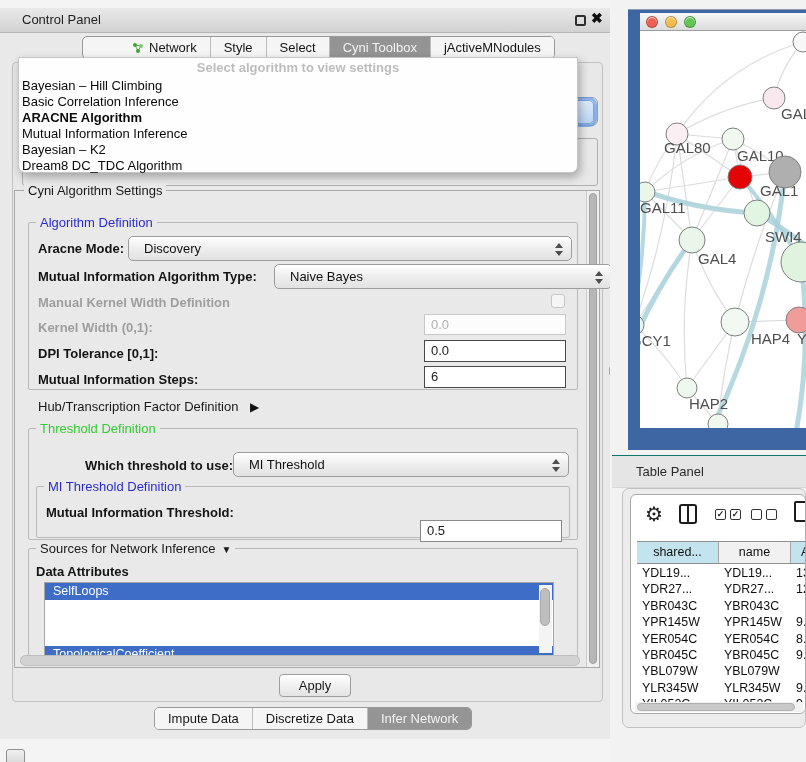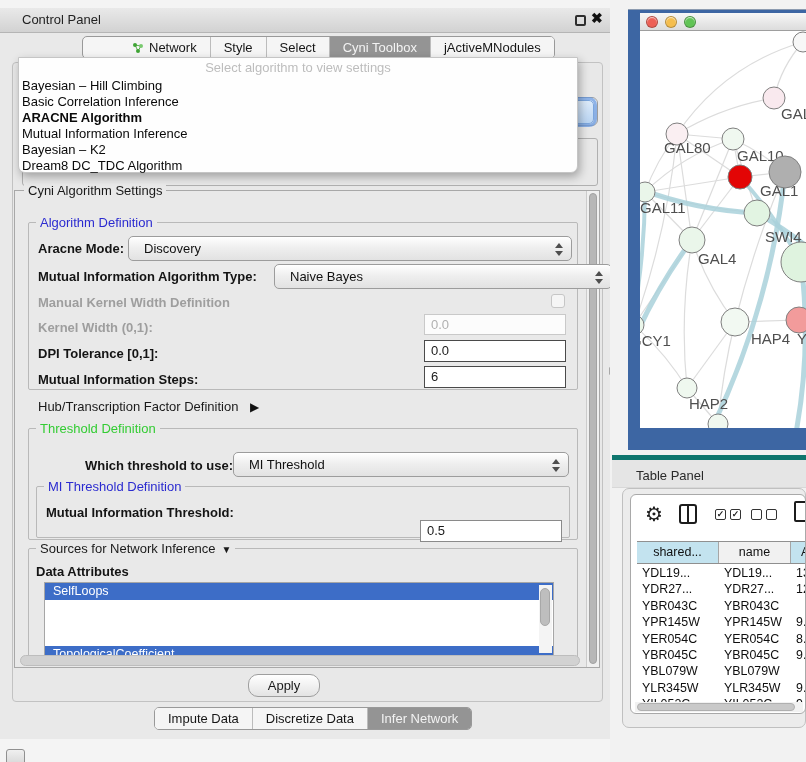--- a/index.html
+++ b/index.html
@@ -21,50 +21,50 @@
 
 .combo{height:25px;border:1px solid #9C9C9C;border-radius:5px;background:linear-gradient(#FFFFFF,#EFEFEF 45%,#E2E2E2);box-shadow:inset 0 1px 0 #fff;font-size:13px;line-height:23px;padding-left:15px;color:#111;}
 .spin{position:absolute;right:6px;top:4px;width:13px;height:17px;display:flex;flex-direction:column;align-items:center;justify-content:center;}
 .spin .up{width:0;height:0;border-left:4px solid transparent;border-right:4px solid transparent;border-bottom:5px solid #4E4E4E;margin-bottom:3px;}
 .spin .dn{width:0;height:0;border-left:4px solid transparent;border-right:4px solid transparent;border-top:5px solid #4E4E4E;}
 #combo-fragment{left:100px;top:97px;width:498px;height:29px;border-radius:6px;}
 #combo-fragment .focus-spin{position:absolute;right:3px;top:2px;width:22px;height:24px;border-radius:5px;background:linear-gradient(#DDEBFA,#B9D4F2);box-shadow:0 0 0 3px rgba(105,155,225,.75);border:1px solid #7CA6DD;}
 #fieldset-fragment{left:22px;top:138px;width:576px;height:48px;border:1px solid #B0B0B0;border-radius:3px;}
 
 .dropdown{left:18px;top:57px;width:560px;height:116px;background:#FEFEFE;border:1px solid #C5C5C5;border-radius:0 0 7px 7px;box-shadow:2px 4px 10px rgba(0,0,0,.30);z-index:10;}
-.dd-placeholder{height:20px;line-height:20px;text-align:center;color:#BDBDBD;font-size:13px;}
+.dd-placeholder{height:20px;line-height:20px;text-align:center;color:#BDBDBD;font-size:13px;font-weight:bold;}
 .dd-item{height:16px;line-height:16px;padding-left:3px;font-size:13px;color:#0A0A0A;}
 .dd-item.dd-sel{font-weight:bold;}
 
 .viewport{left:14px;top:190px;width:586px;height:478px;border:1px solid #A8A8A8;background:#E9E9E9;}
 .legend{position:absolute;font-size:13px;background:#E9E9E9;padding:0 4px;z-index:3;}
 .fsbox{position:absolute;border:1px solid #B9B9B9;border-radius:2px;}
 .lbl{position:absolute;font-size:13px;font-weight:bold;color:#141414;}
 .lbl.dis{color:#9E9E9E;}
 .tfield{position:absolute;background:#fff;border:1.5px solid #4A4A4A;font-size:13px;line-height:18px;text-align:left;padding:1px 6px 0 6px;}
 .tfield.soft{border:1px solid #8A8A8A;}
 .tfield.dis{border:1px solid #C9C9C9;color:#B0B0B0;background:#FCFCFC;}
 .checkbox{position:absolute;width:14px;height:14px;border:1px solid #C6C6C6;border-radius:3px;background:#F5F5F5;}
 .vscroll{left:586px;top:191px;width:13px;height:476px;background:#F0F0F0;border-left:1px solid #CCC;}
 .vthumb{position:absolute;left:2px;top:2px;width:8px;height:471px;background:#B7B7B7;border:1px solid #A2A2A2;border-radius:4px;}
 .listbox{left:44px;top:582px;width:510px;height:74px;background:#fff;border:1px solid #A6A6A6;overflow:hidden;}
 .attr-item{height:17px;line-height:17px;padding-left:8px;font-size:12.5px;color:#fff;}
 .list-scroll{position:absolute;right:1px;top:2px;width:13px;height:68px;background:#F4F4F4;}
 .list-thumb{position:absolute;left:1px;top:3px;width:10px;height:38px;background:#BEBEBE;border:1px solid #A8A8A8;border-radius:5px;}
 .pill{left:20px;top:655px;width:560px;height:11px;border-radius:6px;background:#D2D2D2;border:1px solid #BDBDBD;}
-.btn{left:248px;top:674px;width:72px;height:23px;border:1px solid #9E9E9E;border-radius:10px;background:linear-gradient(#FFFFFF,#E3E3E3);text-align:center;line-height:21px;font-size:13px;}
+.btn{left:279px;top:674px;width:72px;height:23px;border:1px solid #9E9E9E;border-radius:4px;background:linear-gradient(#FFFFFF,#E3E3E3);text-align:center;line-height:21px;font-size:13px;}
 .mini-icon{left:6px;top:749px;width:19px;height:16px;border:1px solid #909090;border-radius:3px;background:linear-gradient(#F0F0F0,#D8D8D8);}
 .splitter{left:609px;top:367px;width:0;height:0;border-top:4px solid transparent;border-bottom:4px solid transparent;border-left:5px solid #A8A8A8;}
 
 .right-bg{left:610px;top:0;width:196px;height:762px;background:#F2F2F2;}
 .net-ring{left:628px;top:9px;width:190px;height:441px;background:#3D66A3;border-top:1px solid #8C9BB0;}
 .net-titlebar{left:640px;top:13px;width:166px;height:18px;background:linear-gradient(#F7F7F7,#DCDCDC);border-bottom:1px solid #9E9E9E;}
 .tl{position:absolute;top:3px;width:12px;height:12px;border-radius:50%;box-shadow:inset 0 1px 1px rgba(255,255,255,.7);}
 .net-canvas{left:640px;top:31px;width:166px;height:397px;background:#fff;overflow:hidden;}
-.table-strip{left:612px;top:455px;width:194px;height:33px;background:#E5E5E5;border-top:5px solid #0f766e;border-bottom:1px solid #D8D8D8;line-height:32px;padding-left:24px;font-size:13px;color:#2A2A2A;}
+.table-strip{left:612px;top:455px;width:194px;height:33px;background:#E5E5E5;border-top:1px solid #0f766e;border-bottom:1px solid #D8D8D8;line-height:32px;padding-left:24px;font-size:13px;color:#2A2A2A;}
 .table-outer{left:622px;top:488px;width:184px;height:240px;border:1px solid #C0C0C0;border-radius:7px;background:#ECECEC;}
 .table-container{left:630px;top:494px;width:176px;height:220px;background:#fff;border:1px solid #A9A9A9;border-radius:6px;overflow:hidden;}
 .gear{position:absolute;left:14px;top:6px;font-size:20px;color:#1C1C1C;line-height:26px;}
 .cols-icon{position:absolute;left:48px;top:9px;width:18px;height:20px;border:2px solid #1C1C1C;border-radius:3px;}
 .cols-icon div{position:absolute;left:6px;top:0;width:2px;height:16px;background:#1C1C1C;}
 .cb-pair{position:absolute;top:14px;display:flex;gap:4px;}
 .cb{width:11px;height:11px;border:1.5px solid #333;border-radius:2px;font-size:9px;line-height:9px;text-align:center;font-weight:bold;color:#222;background:#fff;}
 .doc-icon{position:absolute;left:163px;top:6px;width:17px;height:21px;border:2px solid #1C1C1C;border-radius:2px;background:#fff;}
 .doc-icon div{position:absolute;right:-2px;top:-2px;width:0;height:0;border-left:6px solid transparent;border-top:6px solid #1C1C1C;}
 .thead{position:absolute;left:6px;top:46px;display:flex;height:23px;border-top:1px solid #909090;border-bottom:1px solid #8F8F8F;}

